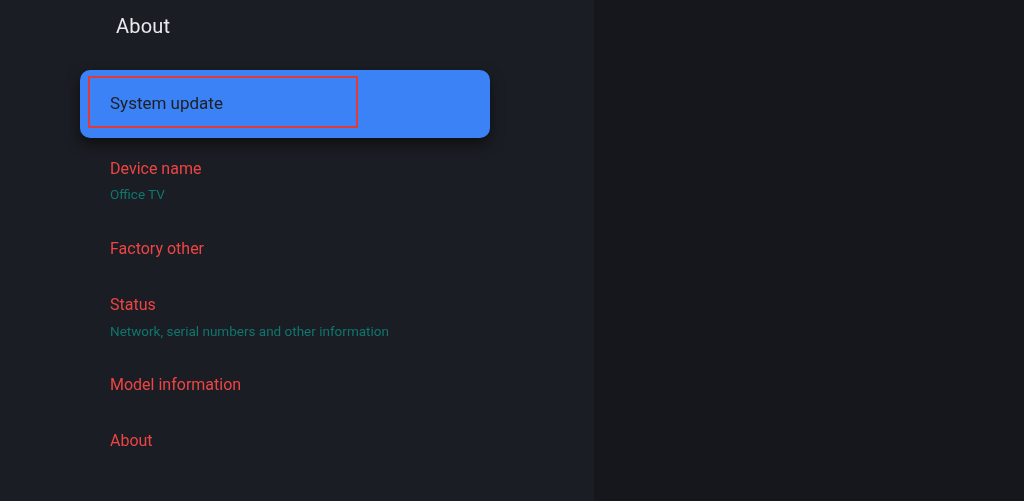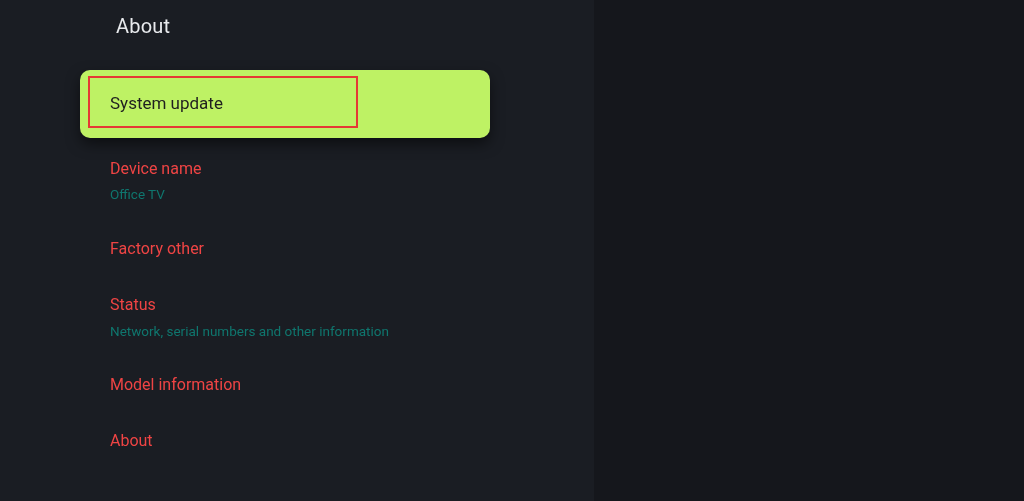--- a/index.html
+++ b/index.html
@@ -30,21 +30,21 @@
       top: 70px;
       width: 410px;
     }
     .menu-item {
       padding: 16px 30px 16px 30px;
       border-radius: 10px;
       margin-bottom: 6px;
       position: relative;
     }
     .menu-item.selected {
-      background: #bef264;
+      background: #3b82f6;
       box-shadow: 0 6px 14px rgba(0,0,0,0.5);
       padding: 22px 30px;
     }
     .menu-item.selected .item-title {
       color: #1f1f1f;
       font-size: 17px;
     }
     .highlight-box {
       position: absolute;
       left: 8px;

